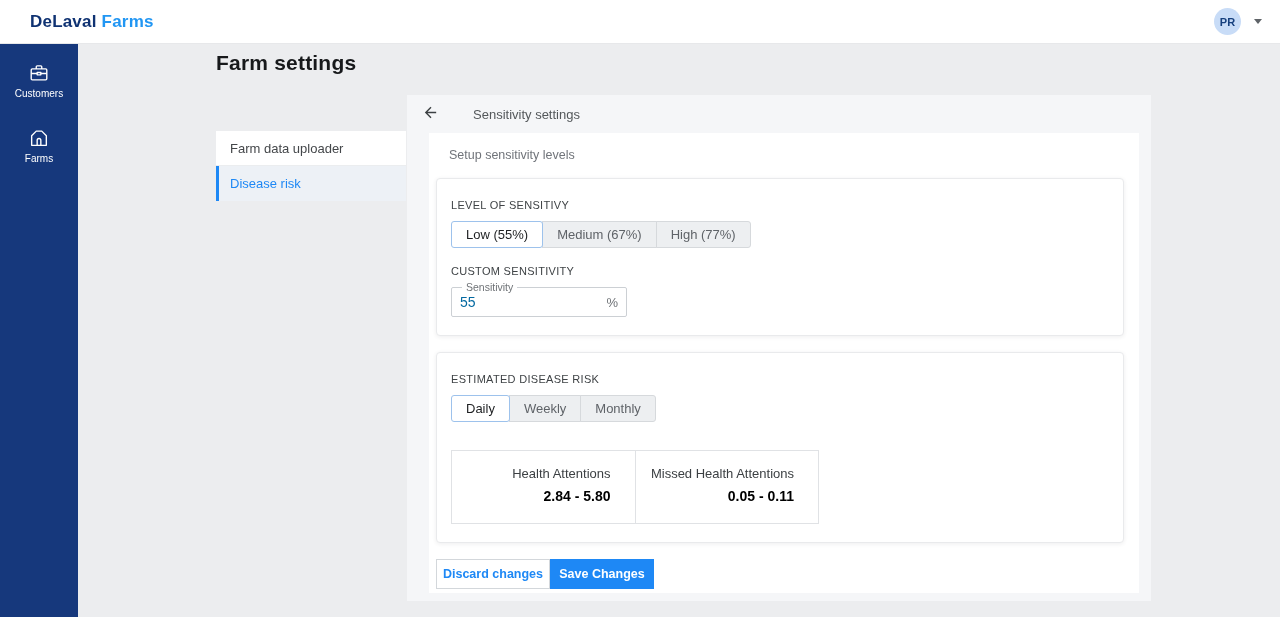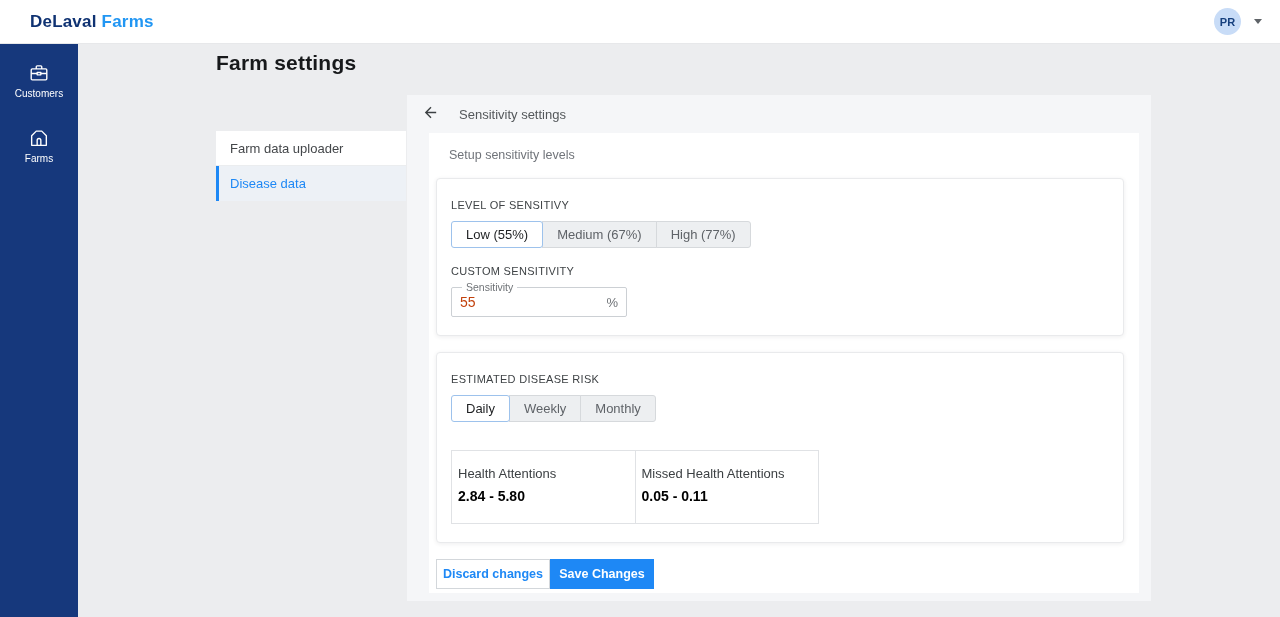--- a/index.html
+++ b/index.html
@@ -65,21 +65,21 @@
     background:#edf1f6; color:#1e88f5;
     border-left:3px solid #1e88f5; padding-left:11px; border-bottom:none;
   }
 
   
   .panel {
     position:absolute; left:407px; top:95px; width:744px; height:506px;
     background:#f5f6f8;
   }
   .panel-header {
-    height:38px; display:flex; align-items:center; padding-left:11px;
+    height:38px; display:flex; align-items:center; padding-left:11px;gap:14px;
   }
   .back-btn {
     width:24px; height:24px; display:flex; align-items:center; justify-content:center;
     cursor:pointer; border-radius:50%;
   }
   .panel-title { font-size:13px; color:#54585b; margin-left:17px; }
 
   .card {
     position:absolute; left:22px; right:12px; top:38px; bottom:8px;
     background:#ffffff; padding:15px 15px 0 7px;
@@ -119,32 +119,32 @@
   .field {
     width:176px; border:1px solid #ccd0d4; border-radius:2px;
     margin-top:4px; padding:0 8px 6px 8px;
   }
   .field legend {
     font-size:10.5px; color:#6f7377; padding:0 4px; margin-left:2px;
   }
   .field-row { display:flex; align-items:center; margin-top:1px; }
   .field-row input {
     border:none; outline:none; flex:1; width:100px;
-    font-size:14px; color:#c2410c; font-family:"Liberation Sans", sans-serif;
+    font-size:14px; color:#0369a1; font-family:"Liberation Sans", sans-serif;
   }
   .field-suffix { font-size:13px; color:#6f7377; }
 
   .tabs-gap { margin-top:10px; }
 
   
   .stats {
     display:flex; width:368px; border:1px solid #e0e2e5; margin-top:28px;
     background:#ffffff;
   }
-  .stat-cell { flex:1; text-align:left; padding:15px 10px 19px 6px; }
+  .stat-cell { flex:1; text-align:right; padding:15px 24px 19px 6px; }
   .stat-cell + .stat-cell { border-left:1px solid #e0e2e5; }
   .stat-label { font-size:13px; color:#3c4043; }
   .stat-value { font-size:14px; font-weight:700; color:#000000; margin-top:7px; }
 
   
   .actions { display:flex; margin-top:16px; }
   .btn {
     height:30px; font-size:12.5px; font-weight:700; cursor:pointer;
     display:flex; align-items:center; justify-content:center;
     font-family:"Liberation Sans", sans-serif;
@@ -191,21 +191,21 @@
         </svg>
       </span>
       <span class="lbl">Farms</span>
     </div>
   </div>
 
   <div class="page-title">Farm settings</div>
 
   <div class="subnav">
     <div class="subnav-item">Farm data uploader</div>
-    <div class="subnav-item selected">Disease data</div>
+    <div class="subnav-item selected">Disease risk</div>
   </div>
 
   <div class="panel">
     <div class="panel-header">
       <div class="back-btn">
         <span>
           <svg width="17" height="17" viewBox="0 0 24 24">
               <path d="M20 11H7.8l5.6-5.6L12 4l-8 8 8 8 1.4-1.4L7.8 13H20z" fill="#3c4043"></path>
             </svg>
         </span>

